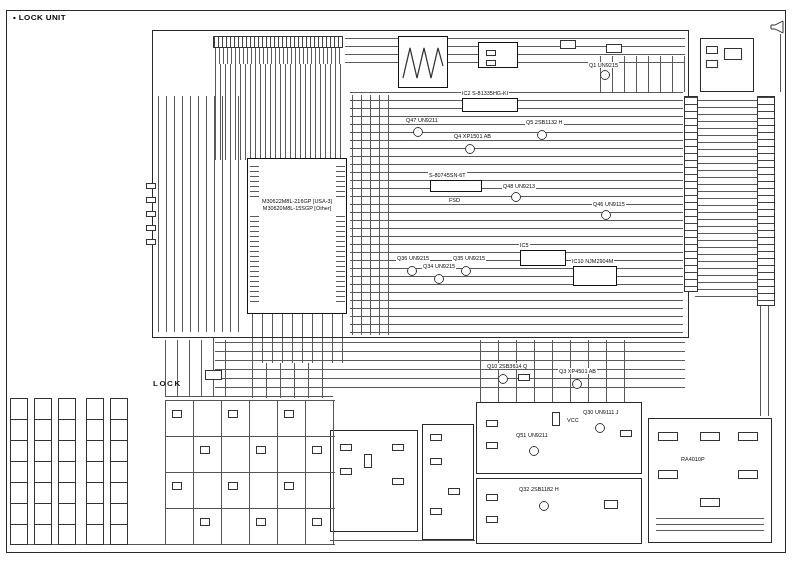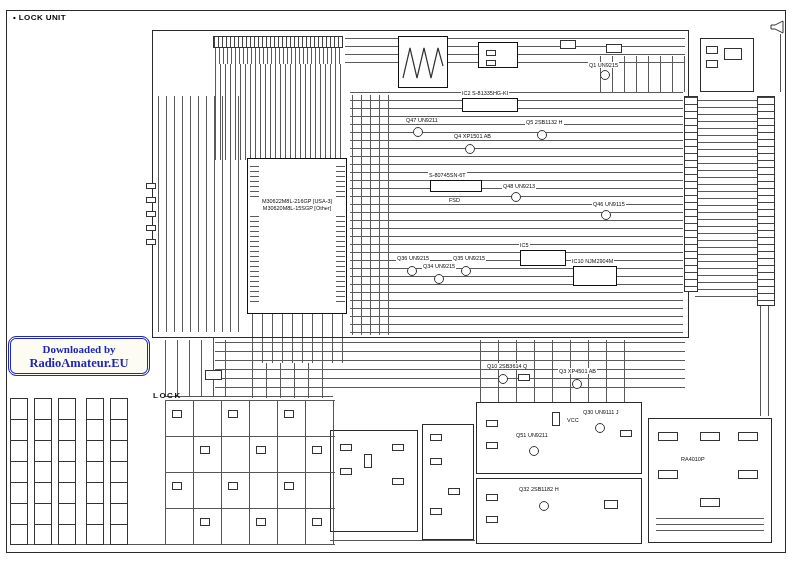--- a/index.html
+++ b/index.html
@@ -14,21 +14,21 @@
   .comb-y { position:absolute; background-image:repeating-linear-gradient(180deg,#5a5a5a 0,#5a5a5a 1px,transparent 1px,transparent var(--sp,6px)); }
   .pins-x { position:absolute; border:1px solid #333; background-color:#fff; background-image:repeating-linear-gradient(90deg,#444 0,#444 1px,transparent 1px,transparent 4px); }
   .pins-y { position:absolute; border:1px solid #333; background-color:#fff; background-image:repeating-linear-gradient(180deg,#444 0,#444 1px,transparent 1px,transparent var(--sp,7px)); }
   .keystrip { position:absolute; width:18px; height:147px; border:1px solid #333; background-color:#fff; background-image:repeating-linear-gradient(180deg,transparent 0,transparent 20px,#333 20px,#333 21px); }
   .gridm { position:absolute; background-image:repeating-linear-gradient(90deg,#555 0,#555 1px,transparent 1px,transparent 28px),repeating-linear-gradient(180deg,#555 0,#555 1px,transparent 1px,transparent 36px); }
   .rs { position:absolute; border:1px solid #333; background:#fff; z-index:3; }
   .sw { position:absolute; width:10px; height:8px; border:1px solid #333; background:#fff; z-index:3; }
   .circle { position:absolute; width:10px; height:10px; border:1px solid #333; border-radius:50%; background:#fff; z-index:3; }
   .clabel { position:absolute; font-size:5.5px; line-height:6px; color:#111; white-space:nowrap; background:#fff; padding:0 1px; z-index:6; }
   .title { position:absolute; font-size:8px; font-weight:bold; color:#000; letter-spacing:.4px; z-index:6; }
-  .lock { position:absolute; font-size:8px; font-weight:600; color:#111; letter-spacing:1.5px; z-index:6;margin-top:12px; }
+  .lock { position:absolute; font-size:8px; font-weight:600; color:#111; letter-spacing:1.5px; z-index:6; }
   .mcu-line { font-size:5.5px; line-height:7px; background:#fff; color:#111; }
   .watermark { position:absolute; left:8px; top:336px; width:142px; height:40px; border:1.5px solid var(--watermark-blue,#1e25b8); border-radius:8px; background:#fcfcf3; box-shadow: inset 0 0 0 1px #fcfcf3, inset 0 0 0 2px var(--watermark-blue,#1e25b8); display:flex; flex-direction:column; align-items:center; justify-content:center; font-family:"Liberation Serif", serif; font-weight:bold; color:var(--watermark-blue,#1e25b8); z-index:20; }
   .wm1 { font-size:11px; line-height:13px; }
   .wm2 { font-size:12.5px; line-height:14px; }
 </style>
 </head>
 <body>
 
 <div class="page">
 
@@ -183,18 +183,14 @@
 
   <div class="clabel" style="left:680px;top:456px">RA4010P</div>
   <div class="rs" style="left:658px;top:432px;width:20px;height:9px"></div>
   <div class="rs" style="left:700px;top:432px;width:20px;height:9px"></div>
   <div class="rs" style="left:738px;top:432px;width:20px;height:9px"></div>
   <div class="rs" style="left:658px;top:470px;width:20px;height:9px"></div>
   <div class="rs" style="left:738px;top:470px;width:20px;height:9px"></div>
   <div class="rs" style="left:700px;top:498px;width:20px;height:9px"></div>
   <div class="comb-y" style="left:656px;top:518px;width:108px;height:18px;--sp:6px"></div>
 
-  <div class="watermark">
-    <div class="wm1">Downloaded by</div>
-    <div class="wm2">RadioAmateur.EU</div>
-  </div>
 
 </div>
 
 </body></html>

